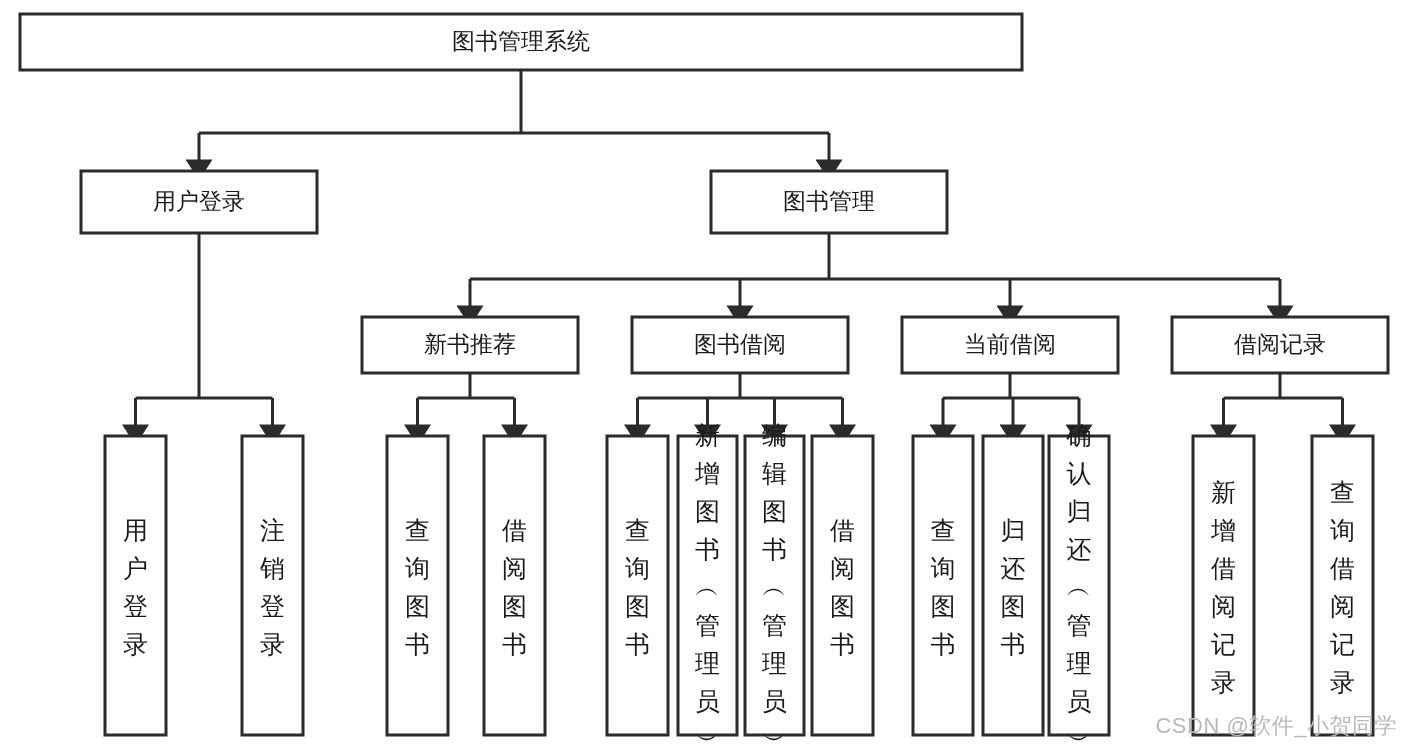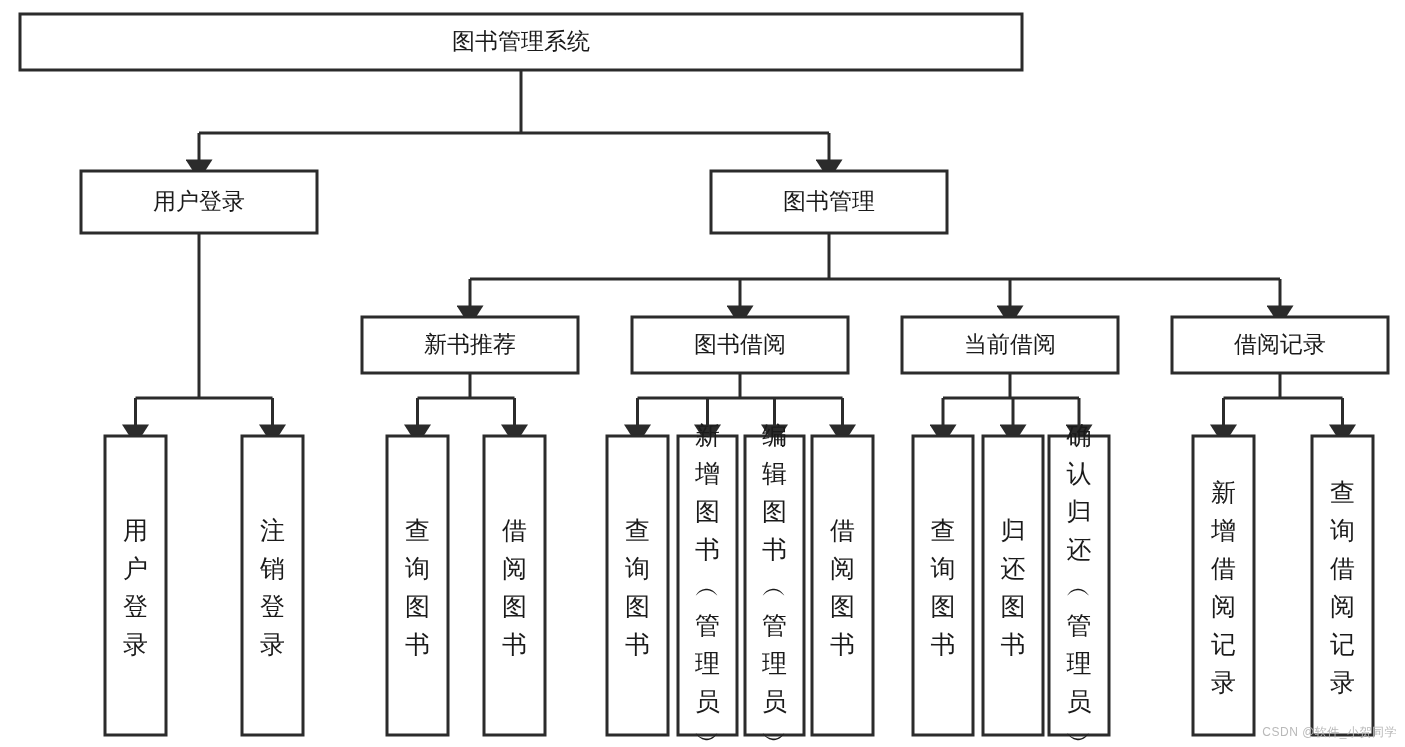--- a/index.html
+++ b/index.html
@@ -47,21 +47,21 @@
     font-family: "Liberation Sans", "DejaVu Sans", sans-serif;
     font-size: 25px;
     fill: #1a1a1a;
     text-anchor: middle;
   }
   .watermark {
     position: absolute;
     right: 8px;
     bottom: 6px;
     font-family: "Liberation Sans", "DejaVu Sans", sans-serif;
-    font-size: 12px;
+    font-size: 22px;
     color: #b9b9b9;
     white-space: nowrap;
     letter-spacing: 0.5px;
     user-select: none;
   }
 </style>
 </head>
 <body>
 
 <div id="diagram-root">

